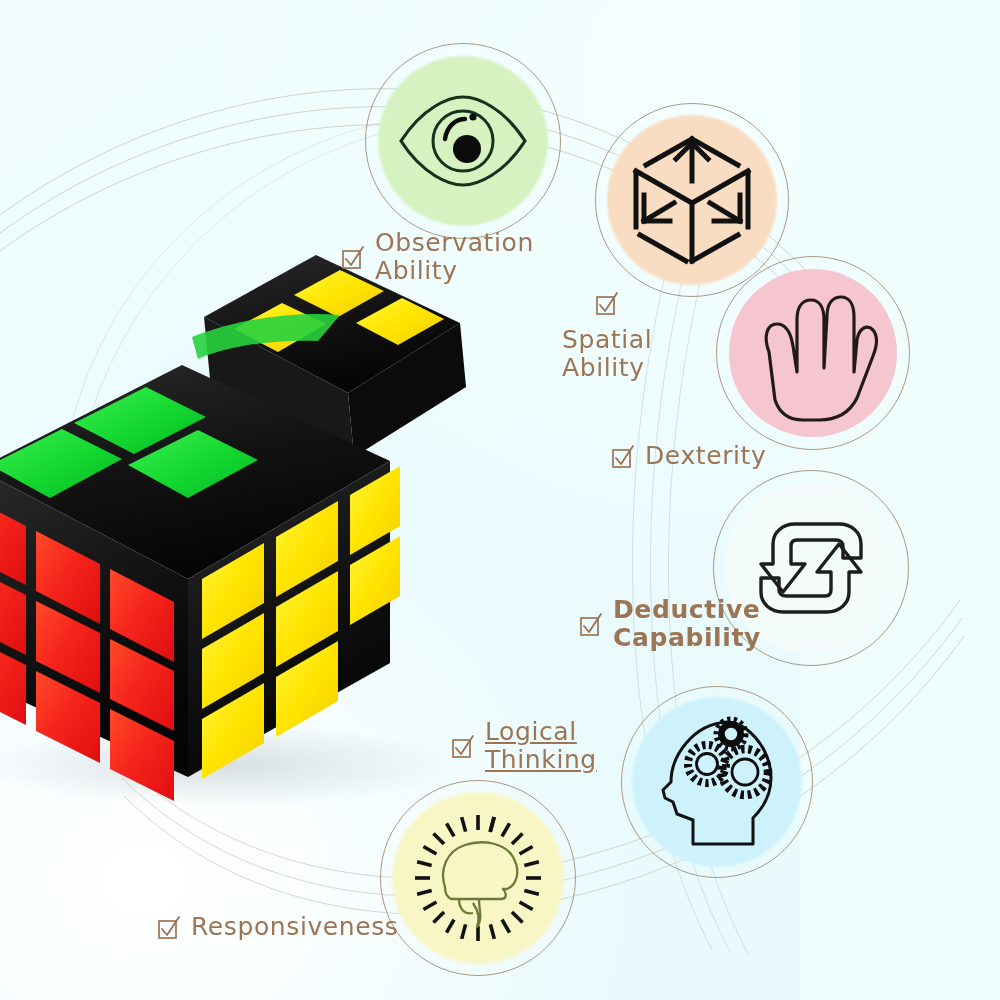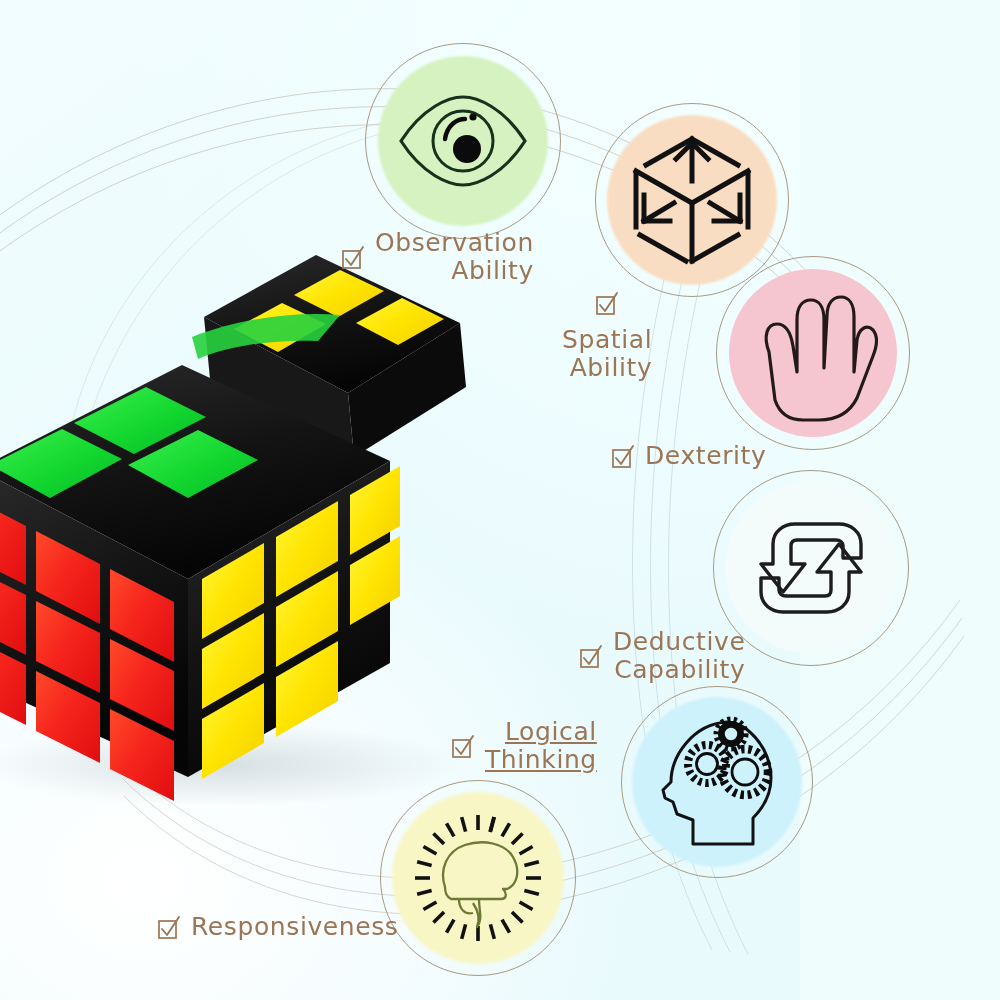--- a/index.html
+++ b/index.html
@@ -8,21 +8,20 @@
     width:1000px;height:1000px;overflow:hidden;
     font-family:"DejaVu Sans", sans-serif;
     background:#effdfd;
   }
   #stage{
     position:relative;width:800px;height:1000px;
     background:
       radial-gradient(ellipse 700px 600px at 18% 88%, #ffffff 0%, rgba(255,255,255,0.55) 38%, rgba(255,255,255,0) 70%),
       radial-gradient(ellipse 900px 900px at 88% 8%, #f4ffff 0%, rgba(244,255,255,0) 65%),
       linear-gradient(145deg,#f2fdfe 0%, #eafbfd 45%, #e9fafd 100%);
-    text-align: right;
   }
 
   
   .swoosh{position:absolute;left:0;top:0;width:1000px;height:1000px;pointer-events:none;}
 
   
   .circle{
     position:absolute;border-radius:50%;
     display:flex;align-items:center;justify-content:center;
   }
@@ -323,21 +322,21 @@
   </div>
 
   <div class="label" style="left:610px;top:442px;">
     <svg class="chk" width="26" height="26" viewBox="0 0 26 26">
       <rect x="3" y="6" width="17" height="17" fill="none" stroke="#9c7554" stroke-width="1.7"></rect>
       <path d="M6,14 L11,20 L23,2" fill="none" stroke="#9c7554" stroke-width="1.9" stroke-linecap="round" stroke-linejoin="round"></path>
     </svg>
     <span class="txt">Dexterity</span>
   </div>
 
-  <div class="label" style="left:578px;top:628px;">
+  <div class="label" style="left:578px;top:596px;font-weight:bold;">
     <svg class="chk" width="26" height="26" viewBox="0 0 26 26">
       <rect x="3" y="6" width="17" height="17" fill="none" stroke="#9c7554" stroke-width="1.7"></rect>
       <path d="M6,14 L11,20 L23,2" fill="none" stroke="#9c7554" stroke-width="1.9" stroke-linecap="round" stroke-linejoin="round"></path>
     </svg>
     <span class="txt">Deductive
 Capability</span>
   </div>
 
   <div class="label" style="left:450px;top:718px;text-decoration:underline;">
     <svg class="chk" width="26" height="26" viewBox="0 0 26 26">

